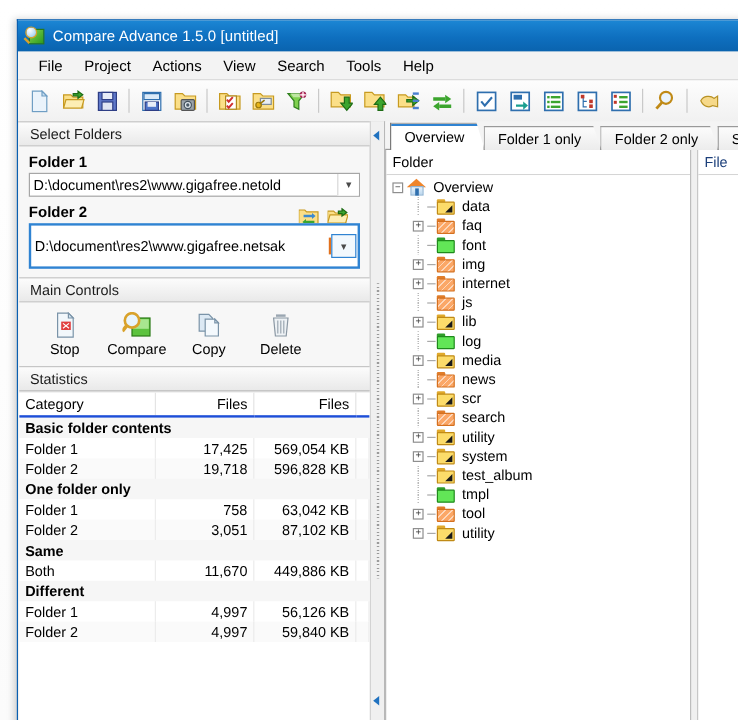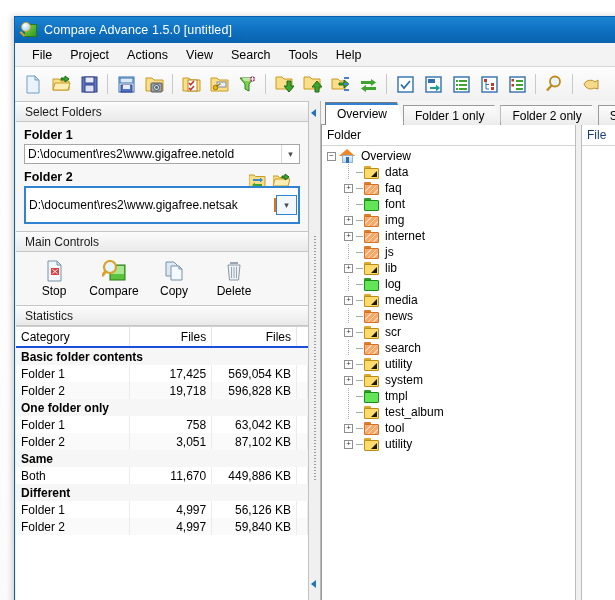--- a/index.html
+++ b/index.html
@@ -656,34 +656,34 @@
                 <span class="tdash"></span>
                 <span class="fld yel">
                   <span class="tab0"></span>
                   <span class="bd"></span>
                 </span>
                 <span>system</span>
               </div>
               <div class="trow" style="padding-left: 22px;">
                 <span class="dots"></span>
                 <span class="tdash"></span>
+                <span class="fld yel">
+                  <span class="tab0"></span>
+                  <span class="bd"></span>
+                </span>
+                <span>test_album</span>
+              </div>
+              <div class="trow" style="padding-left: 22px;">
+                <span class="dots"></span>
+                <span class="tdash"></span>
                 <span class="fld grn">
                   <span class="tab0"></span>
                   <span class="bd"></span>
                 </span>
                 <span>tmpl</span>
-              </div>
-              <div class="trow" style="padding-left: 22px;">
-                <span class="dots"></span>
-                <span class="tdash"></span>
-                <span class="fld yel">
-                  <span class="tab0"></span>
-                  <span class="bd"></span>
-                </span>
-                <span>test_album</span>
               </div>
               <div class="trow" style="padding-left: 22px;">
                 <span class="exp">+</span>
                 <span class="tdash"></span>
                 <span class="fld org">
                   <span class="tab0"></span>
                   <span class="bd"></span>
                 </span>
                 <span>tool</span>
               </div>

